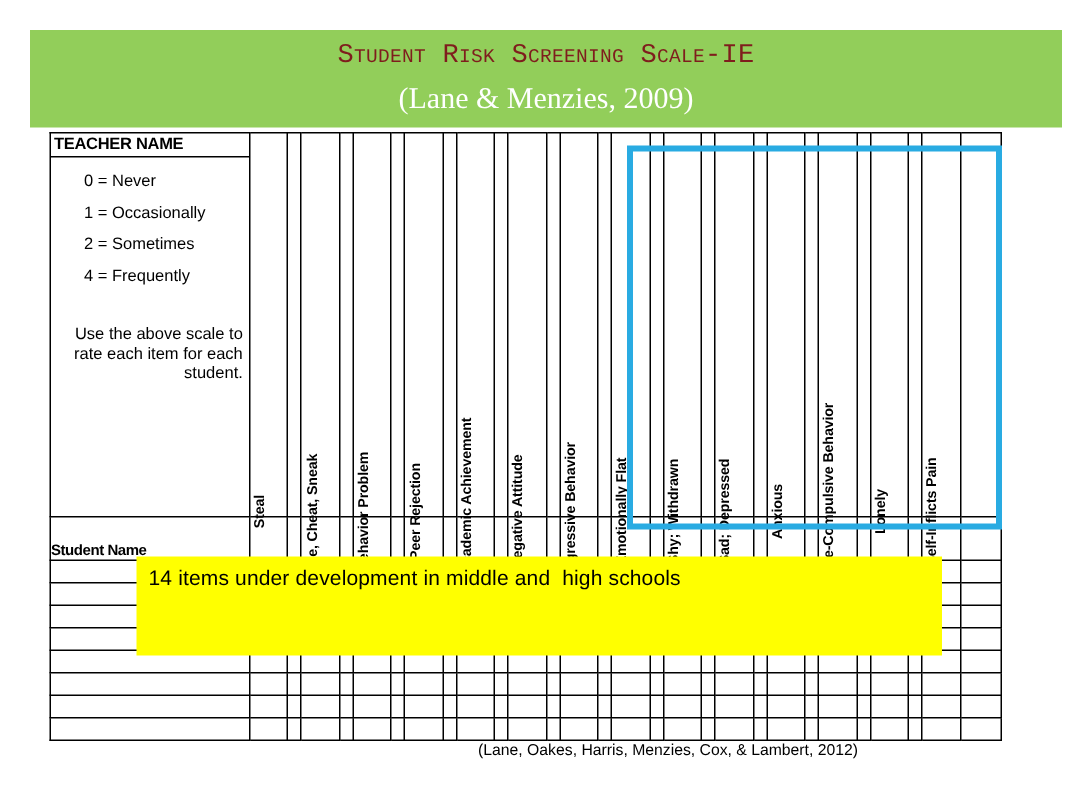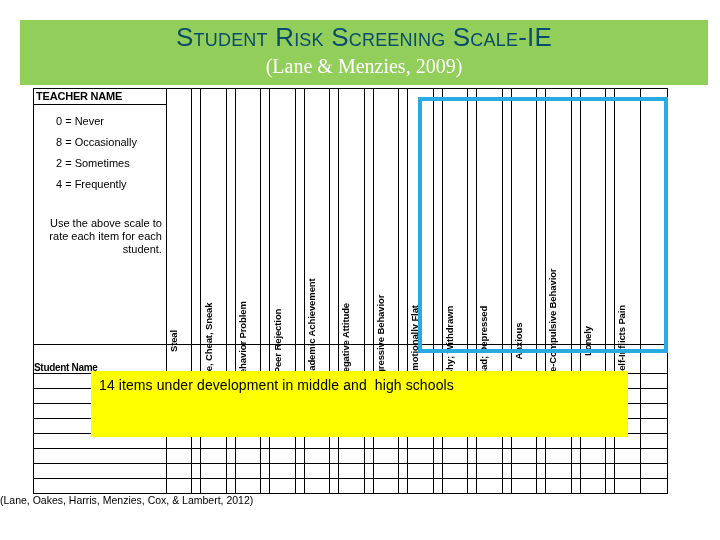--- a/index.html
+++ b/index.html
@@ -22,25 +22,25 @@
     left: 20px;
     top: 20px;
     width: 688px;
     height: 65px;
     background: #92ce5a;
     text-align: center;
     box-sizing: border-box;
     padding-top: 2px;
   }
   .banner-title {
-    font-family: Liberation Sans, sans-serif;
+    font-family: Liberation Mono, monospace;
     font-variant: small-caps;
-    font-size: 26px;
+    font-size: 18px;
     line-height: 31px;
-    color: #0c4a6e;
+    color: #7f1d1d;
     letter-spacing: 0.2px;
     white-space: nowrap;
   }
   .banner-subtitle {
     font-family: "Liberation Serif", "DejaVu Serif", serif;
     font-size: 20px;
     line-height: 26px;
     color: #ffffff;
     white-space: nowrap;
   }
@@ -165,21 +165,21 @@
     white-space: pre;
     letter-spacing: 0.1px;
   }
 
   
   .citation {
     position: absolute;
     left: 0;
     top: 494px;
     width: 572px;
-    text-align: left;
+    text-align: right;
     font-size: 10.5px;
     color: #000000;
   }
 </style>
 </head>
 <body>
 
 <div class="banner">
   <div class="banner-title">Student Risk Screening Scale-IE</div>
   <div class="banner-subtitle">(Lane &amp; Menzies, 2009)</div>
@@ -219,21 +219,21 @@
         <col style="width:27px">
     </colgroup>
 
     <tbody>
         <tr style="height:256px">
       <td>
         <div class="panel">
           <div class="teacher-name">TEACHER NAME</div>
           <div class="scale-list">
             <div class="scale-item">0 = Never</div>
-            <div class="scale-item">8 = Occasionally</div>
+            <div class="scale-item">1 = Occasionally</div>
             <div class="scale-item">2 = Sometimes</div>
             <div class="scale-item">4 = Frequently</div>
           </div>
           <div class="use-note">Use the above scale to rate each item for each student.</div>
         </div>
       </td>
 
       <td>
             <div class="vhead">
               <span>Steal</span>

